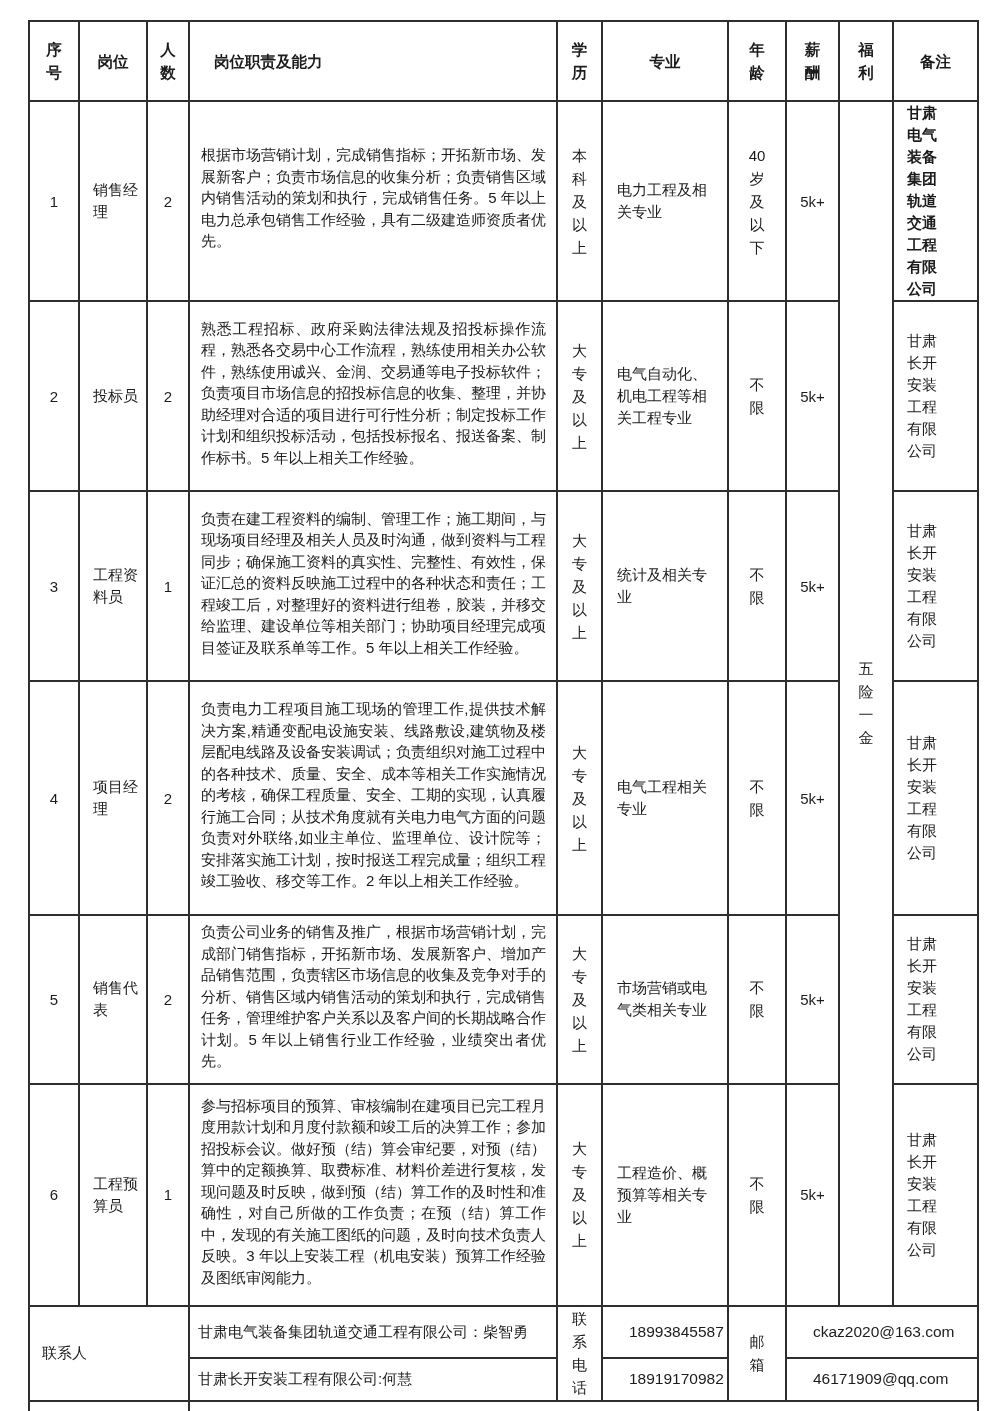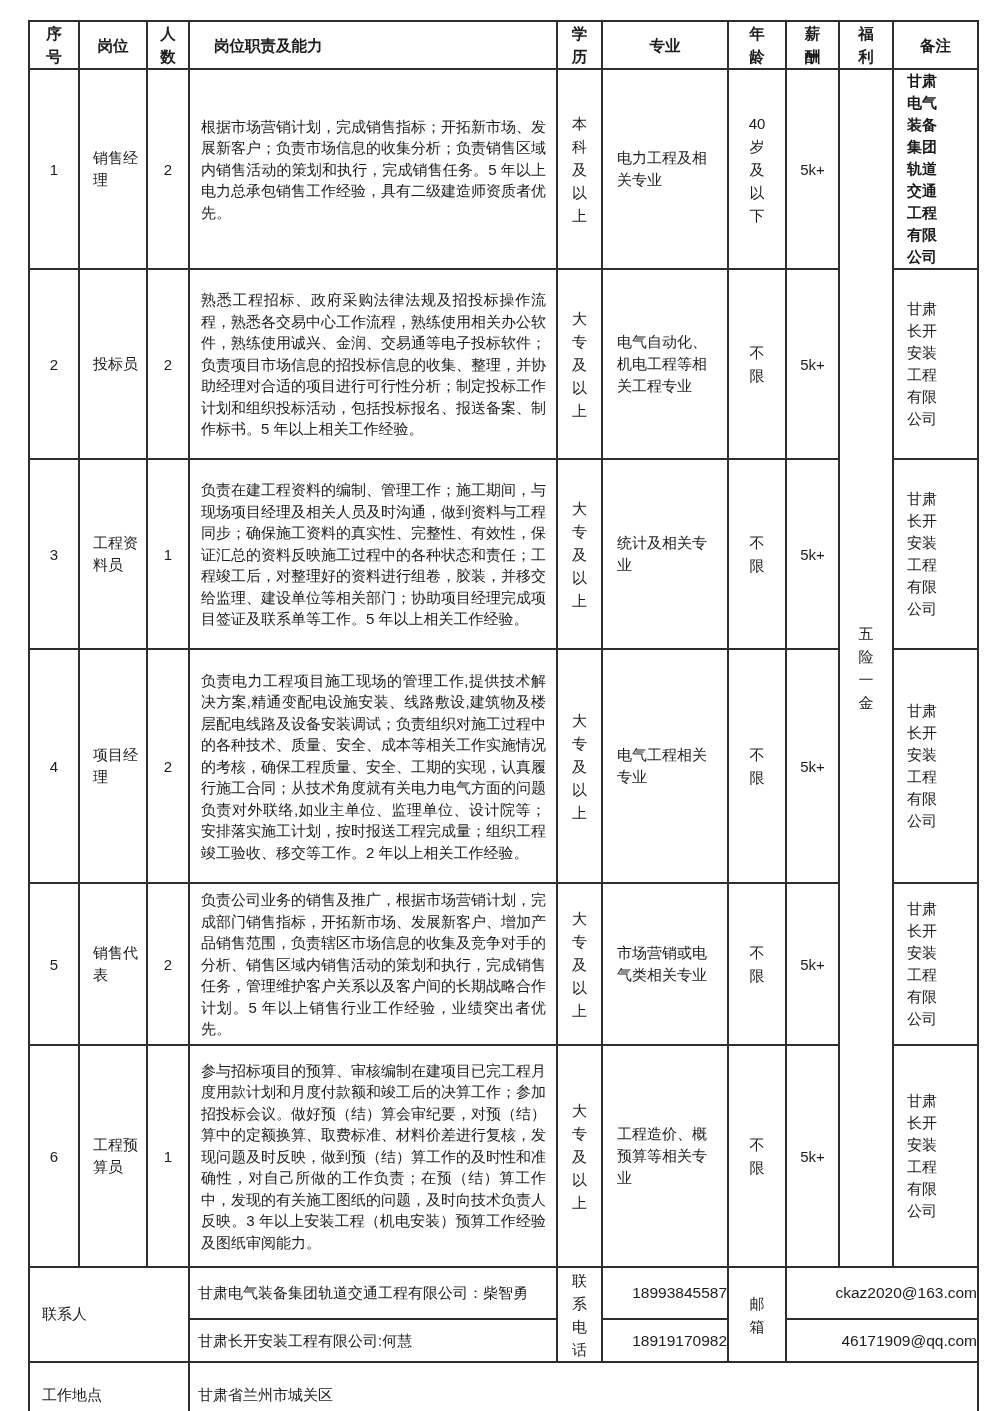--- a/index.html
+++ b/index.html
@@ -35,50 +35,50 @@
     width:1.4em;
     word-break:break-all;
     line-height:23px;
     text-align:center;
     vertical-align:middle;
   }
   td.center{ text-align:center; }
   td.duty{
     text-align:justify;
     text-justify:inter-ideograph;
-    padding:5px 10px 4px 11px;
+    padding:5px 10px 11px 11px;
     line-height:21.5px;
   }
   td.pos{ padding-left:13px; line-height:22px; text-align:left; }
   td.major{ padding:0 14px; line-height:22px; text-align:left; }
   td.note{ padding-left:13px; padding-right:31px; line-height:22px; text-align:left; }
   td.note.bold-note{ font-weight:bold; }
   td.company{ padding-left:8px; padding-right:8px; line-height:21.5px; text-align:left; }
-  td.phone, td.email{ padding-left:14px; font-size:15.5px; text-align:right; }
+  td.phone, td.email{ padding-left:26px; font-size:15.5px; text-align:left; }
   td.side-label{ padding-left:12px; text-align:left; }
 </style>
 </head>
 <body>
 
 <table class="doc-table">
   <colgroup>
     <col style="width:50px">
       <col style="width:68px">
       <col style="width:42px">
     <col style="width:368px">
       <col style="width:45px">
       <col style="width:126px">
     <col style="width:58px">
       <col style="width:53px">
       <col style="width:54px">
     <col style="width:85px">
   </colgroup>
 
   <tbody>
-      <tr style="height:48px">
+      <tr style="height:80px">
     <th><span class="vtext">序号</span></th>
     <th><span>岗位</span></th>
     <th><span class="vtext">人数</span></th>
     <th class="duty-header"><span>岗位职责及能力</span></th>
     <th><span class="vtext">学历</span></th>
     <th><span>专业</span></th>
     <th><span class="vtext">年龄</span></th>
     <th><span class="vtext">薪酬</span></th>
     <th><span class="vtext">福利</span></th>
     <th><span>备注</span></th>

